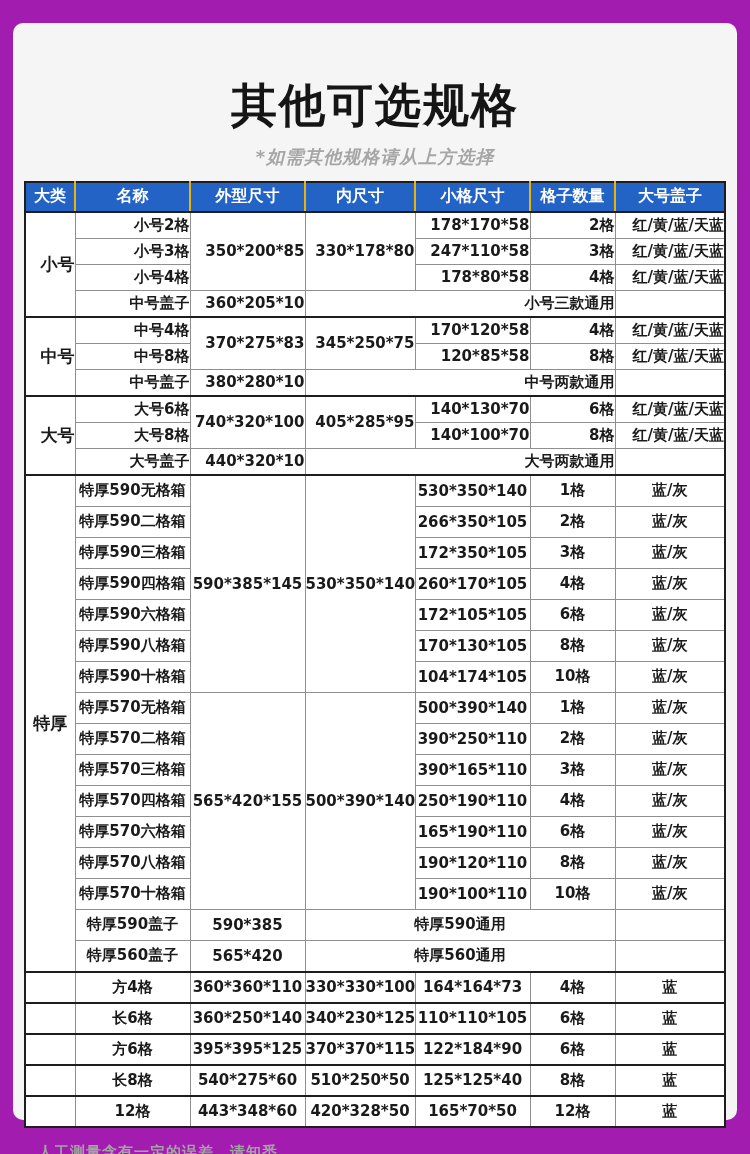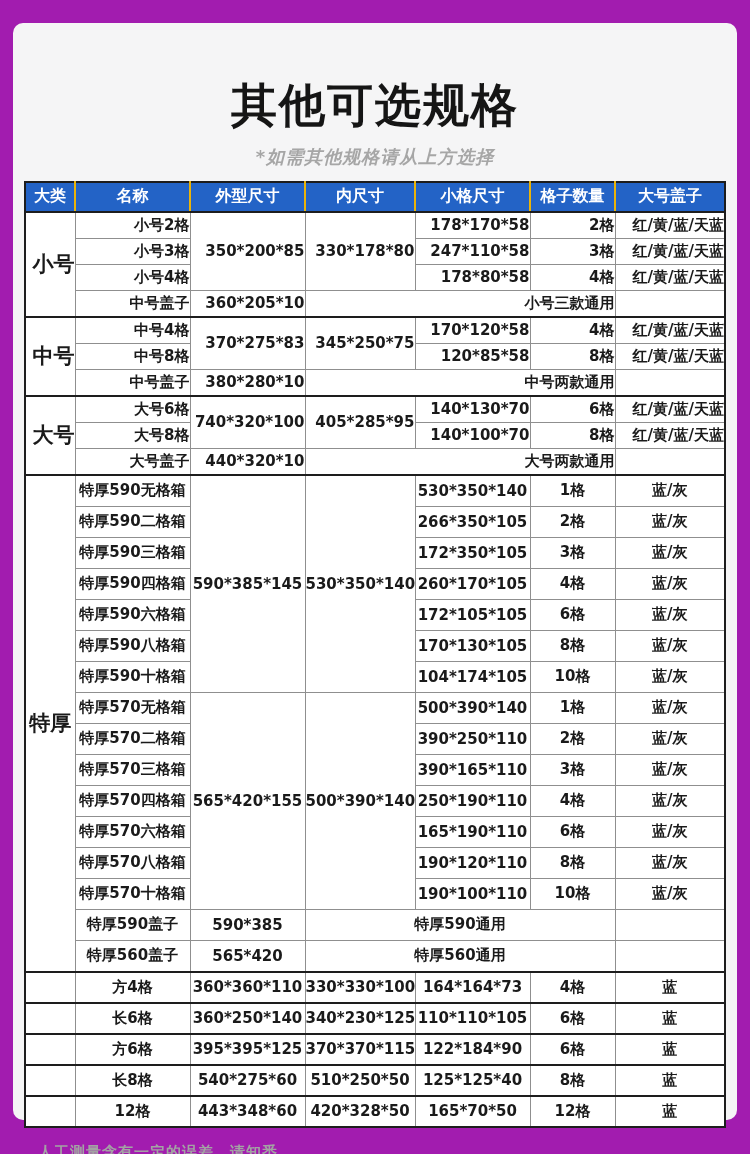--- a/index.html
+++ b/index.html
@@ -16,21 +16,21 @@
   .spec th{background:#2363c6;color:#ffffff;font-size:16px;font-weight:700;
     height:28px;padding:0;text-align:center;vertical-align:middle;
     border:1px solid #2363c6;border-bottom:2px solid #1d1d1d;white-space:nowrap;}
   .spec th + th{border-left:2px solid #eab308;}
   .spec td{border:1px solid #8f8f8f;text-align:center;vertical-align:middle;
     padding:0;font-size:15px;font-weight:700;color:#1a1a1a;white-space:nowrap;
     overflow:hidden;}
   .spec tr.g-top  td{height:25px;text-align:right;}
   .spec tr.g-tehou td{height:30px;}
   .spec tr.g-misc td{height:29px;}
-  .spec td.cat{font-size:21px;}
+  .spec td.cat{font-size:17px;}
   .spec tr.heavy td, .spec td.hb{border-bottom:2px solid #1d1d1d;}
   .footer-note{margin:15px 0 0 25px;font-size:15px;font-weight:700;
     color:#a3a3a3;letter-spacing:1px;}
 </style>
 </head>
 <body>
 
 <div class="stage">
   <div class="card">
     <div class="page-title">其他可选规格</div>

